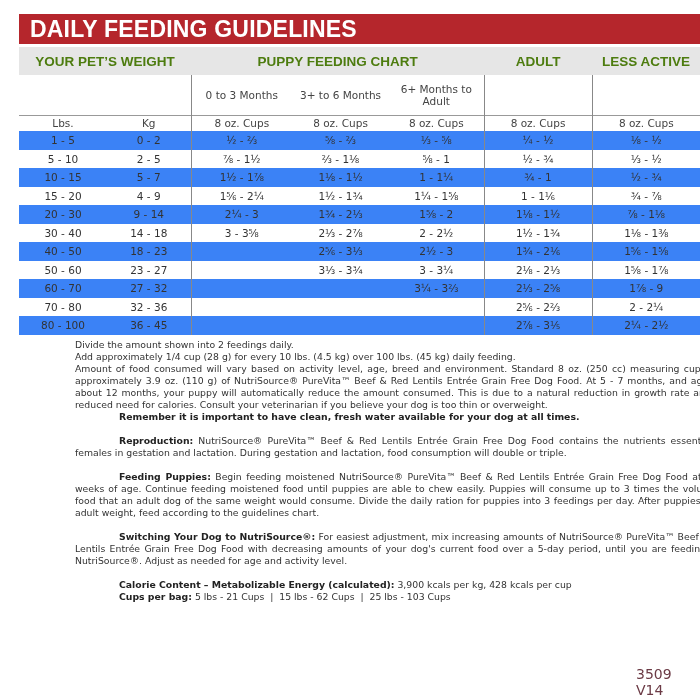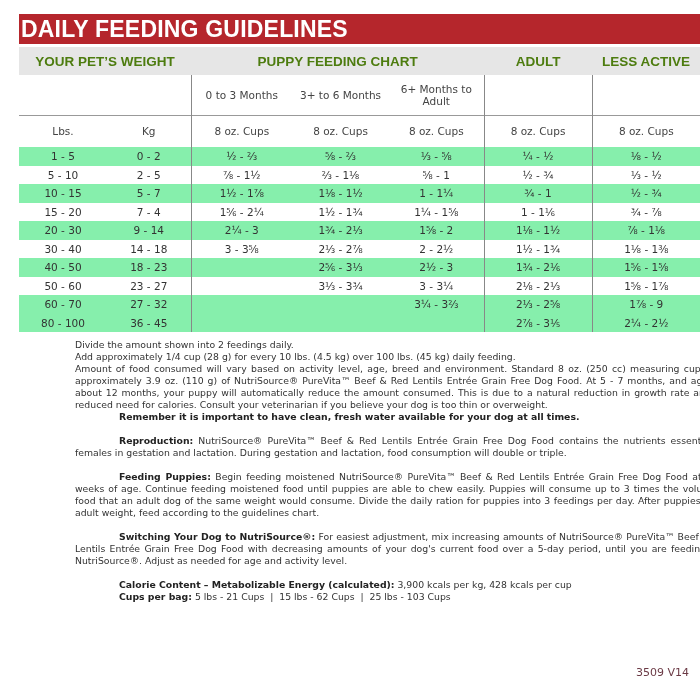--- a/index.html
+++ b/index.html
@@ -3,50 +3,50 @@
 <meta charset="utf-8">
 <style>
   * { box-sizing: border-box; margin: 0; padding: 0; }
   html, body { width: 700px; height: 700px; background: #ffffff; overflow: hidden; }
   body { font-family: "DejaVu Sans", sans-serif; color: #333; position: relative; }
 
   .title-bar {
     position: absolute; left: 19px; top: 14px; width: 681px; height: 30px;
     background: #b5262c; color: #fff;
     font-family: "Liberation Sans", sans-serif; font-weight: bold; font-size: 23px;
-    line-height: 30px; padding-left: 2px; letter-spacing: 0.2px;
+    line-height: 30px; padding-left: 11px; letter-spacing: 0.2px;
   }
 
   table.feed {
     position: absolute; left: 19px; top: 47px; width: 681px;
     border-collapse: collapse; table-layout: fixed;
     font-family: "DejaVu Sans", sans-serif; font-size: 10.5px; color: #333;
   }
   table.feed td, table.feed th { text-align: center; padding: 0; vertical-align: middle; }
   .head-row th {
     background: #e6e6e6; height: 28px;
     font-family: "Liberation Sans", sans-serif; font-weight: bold; font-size: 13.5px; color: #4d7c0f;
   }
   .sub-row td { height: 40px; font-size: 10.5px; line-height: 12px; color: #444; }
-  .unit-row td { height: 32px; color: #444; }
+  .unit-row td { height: 16px; color: #444; }
   .data-row td { height: 18.5px; }
-  .data-row.shade td { background: #86efac; }
+  .data-row.shade td { background: #3b82f6; }
   .vl { border-left: 1px solid #888; }
   .bt { border-top: 1px solid #999; }
 
   .notes {
     position: absolute; left: 33px; top: 339px; width: 655px;
     font-family: "DejaVu Sans", sans-serif; font-size: 9.3px; line-height: 12px; color: #333; margin-left: 42px;
   }
   .notes p { text-align: justify; }
   .notes .gap { margin-top: 12px; }
   .notes b { color: #222; padding-left: 44px; }
   .code {
     position: absolute; left: 636px; top: 666px;
-    font-family: "DejaVu Sans", sans-serif; font-size: 11px; color: #6b3a45;
+    font-family: "DejaVu Sans", sans-serif; font-size: 14px; color: #6b3a45;
   }
 </style>
 </head>
 <body>
 
 <div class="title-bar">DAILY FEEDING GUIDELINES</div>
 
 <table class="feed">
   <colgroup>
     <col style="width:88px">
@@ -105,21 +105,21 @@
         <td>10 - 15</td>
         <td>5 - 7</td>
         <td class="vl">1½ - 1⅞</td>
         <td>1⅛ - 1½</td>
         <td>1 - 1¼</td>
         <td class="vl">¾ - 1</td>
         <td class="vl">½ - ¾</td>
       </tr>
       <tr class="data-row">
         <td>15 - 20</td>
-        <td>7 - 4</td>
+        <td>4 - 9</td>
         <td class="vl">1⅚ - 2¼</td>
         <td>1½ - 1¾</td>
         <td>1¼ - 1⅝</td>
         <td class="vl">1 - 1⅙</td>
         <td class="vl">¾ - ⅞</td>
       </tr>
       <tr class="data-row shade">
         <td>20 - 30</td>
         <td>9 - 14</td>
         <td class="vl">2¼ - 3</td>
@@ -157,20 +157,29 @@
       </tr>
       <tr class="data-row shade">
         <td>60 - 70</td>
         <td>27 - 32</td>
         <td class="vl"></td>
         <td></td>
         <td>3¼ - 3⅔</td>
         <td class="vl">2⅓ - 2⅝</td>
         <td class="vl">1⅞ - 9</td>
       </tr>
+      <tr class="data-row">
+        <td>70 - 80</td>
+        <td>32 - 36</td>
+        <td class="vl"></td>
+        <td></td>
+        <td></td>
+        <td class="vl">2⅚ - 2⅔</td>
+        <td class="vl">2 - 2¼</td>
+      </tr>
       <tr class="data-row shade">
         <td>80 - 100</td>
         <td>36 - 45</td>
         <td class="vl"></td>
         <td></td>
         <td></td>
         <td class="vl">2⅞ - 3⅕</td>
         <td class="vl">2¼ - 2½</td>
       </tr>
     </tbody>

